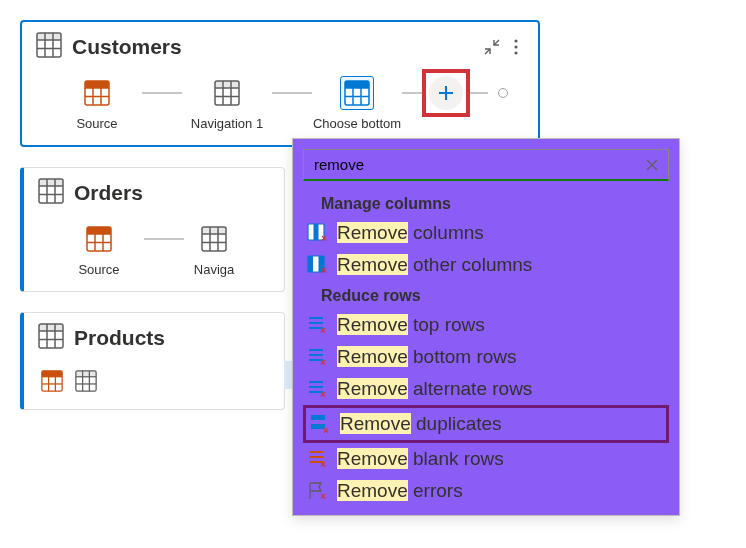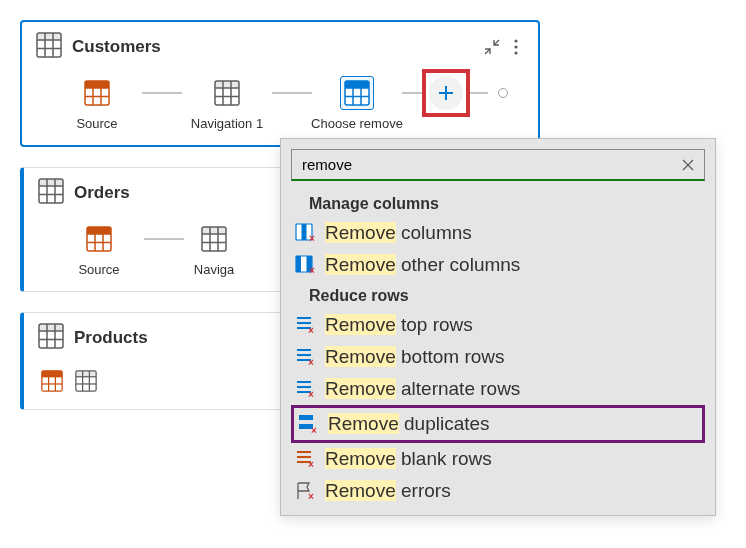--- a/index.html
+++ b/index.html
@@ -22,21 +22,21 @@
     width: 520px;
     position: relative;
   }
   .query-card.active { border: 2px solid #0078d4; }
   .card-head {
     display: flex;
     align-items: center;
     padding: 10px 14px 6px 14px;
     gap: 10px;
   }
-  .card-title { font-size: 17px; font-weight: 600; flex: 1; }
+  .card-title { font-size: 21px; font-weight: 600; flex: 1; }
   .head-actions { display:flex; gap:8px; align-items:center; }
   .head-icon { width:16px; height:16px; display:flex; align-items:center; justify-content:center; color:#605e5c; font-size:14px;}
   .card-body {
     display:flex; align-items:flex-start; padding: 8px 14px 14px 30px;
     gap: 0;
   }
   .step { display:flex; flex-direction:column; align-items:center; width:90px; position:relative;}
   .step-icon-wrap { width:34px; height:34px; border:1px solid transparent; border-radius:3px; display:flex; align-items:center; justify-content:center;}
   .step-icon-wrap.sel { border-color:#0078d4; background:#eff6fc;}
   .step-label { font-size:13px; margin-top:6px; text-align:right; white-space:nowrap;}
@@ -51,21 +51,21 @@
   .after-dot { width:10px; height:10px; border-radius:50%; background:#fff; border:1.5px solid #a19f9d; margin-top:12px; margin-left:10px;}
   .conn-short { width:20px; height:2px; background:#c8c6c4; margin-top:16px;}
   .card2-body, .card3-body { padding-right:0; overflow:hidden; }
 
   .body-icons-row { display:flex; gap:6px; padding: 8px 14px 14px 14px;}
   .mini-ic { width:28px; height:28px; display:flex; align-items:center; justify-content:center;}
   .products-sel { background:#deecf9; width:8px; height:28px; position:absolute; left:260px; top:48px;}
 
   
   .search-panel {
-    position:absolute; left:280px; top:138px; width:436px; background:#e5e5e5;
+    position:absolute; left:292px; top:138px; width:388px; background:#8b5cf6;
     border:1px solid #bdbdbd; box-shadow:0 4px 12px rgba(0,0,0,0.12); z-index:10;
     padding-bottom:8px;
   }
   .search-box {
     margin:10px 10px 8px 10px; border:1px solid #8a8886; display:flex; align-items:center;
     padding:0 8px; height:32px; border-bottom:2px solid #107c10;
   }
   .search-input {
     flex:1; border:none; outline:none; font-size:15px; font-family:inherit; background:transparent;
   }
@@ -197,21 +197,21 @@
         </div>
       <div class="step-label">Navigation 1</div>
     </div>
     <div class="conn"></div>
     <div class="step">
       <div class="step-icon-wrap sel">
           <svg width="26" height="26" viewBox="0 0 26 26">
             <use href="#tbl-blue"></use>
           </svg>
         </div>
-      <div class="step-label">Choose remove</div>
+      <div class="step-label">Choose bottom</div>
     </div>
     <div class="conn-short"></div>
     <div class="plus-highlight">
       <div class="plus-btn">
         <svg width="16" height="16" viewBox="0 0 16 16">
             <path d="M8 1 v14 M1 8 h14" stroke="#0078d4" stroke-width="2"></path>
           </svg>
       </div>
     </div>
     <div class="conn-short" style="margin-left:-2px"></div>

